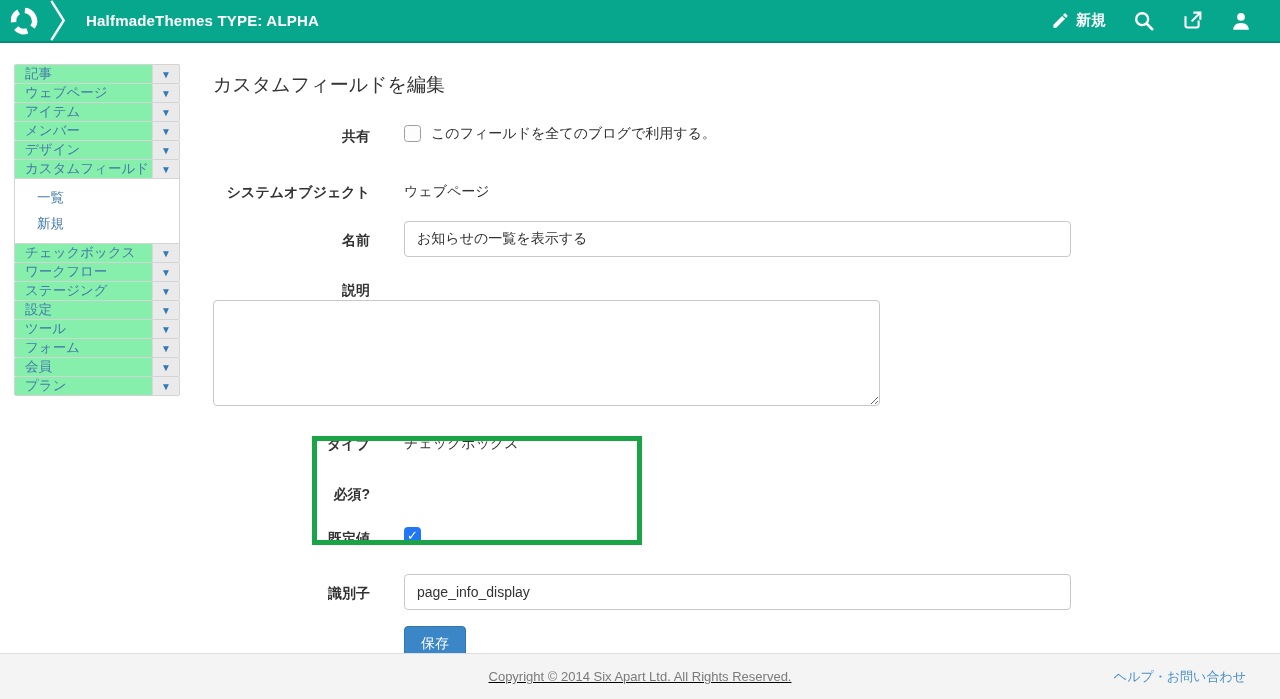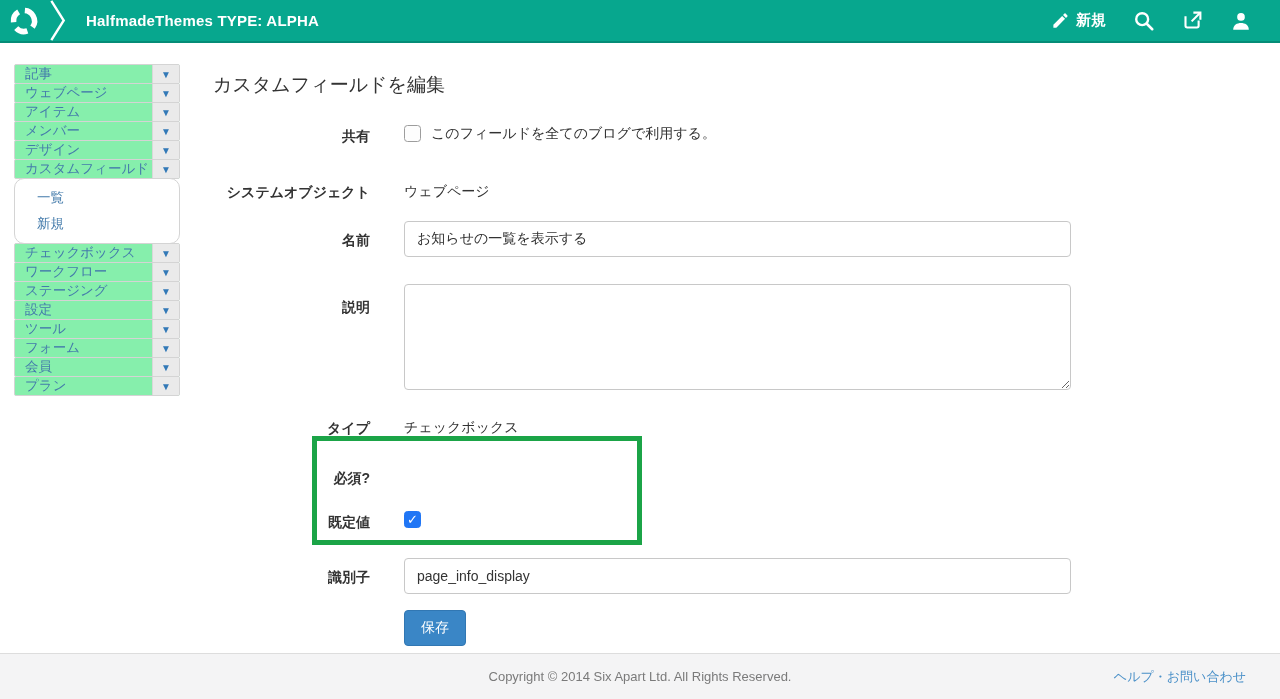--- a/index.html
+++ b/index.html
@@ -19,39 +19,39 @@
 
   
   .sidebar { position:absolute; left:14px; top:64px; width:166px; }
   .nav-row { display:flex; align-items:stretch; height:20px; margin-top:-1px;
     background:#86efac; border:1px solid #d4d4d4; border-radius:2px; }
   .nav-row:first-child { margin-top:0; }
   .nav-label { flex:1; display:flex; align-items:center; padding-left:10px;
     font-size:13.5px; color:#447bab; cursor:pointer; white-space:nowrap; overflow:hidden; }
   .nav-arrow { width:27px; display:flex; align-items:center; justify-content:center;
     background:#eaeaea; border-left:1px solid #d8d8d8; color:#3279b7; font-size:10px; cursor:pointer; }
-  .nav-sub { margin-top:-1px; background:#fff; border:1px solid #d4d4d4; border-radius:10px;
+  .nav-sub { margin-top:-1px; background:#fff; border:1px solid #d4d4d4; border-radius:0;
     padding:6px 0; }
   .nav-sub a { display:block; padding:4px 10px 4px 22px; font-size:13.5px;
     color:#447bab; text-decoration:none; cursor:pointer; }
 
   
   .main { position:absolute; left:213px; top:68px; width:900px; padding-top:4px; }
   .page-title { font-size:19px; font-weight:500; color:#333; line-height:26px; }
   .frow { display:flex; align-items:flex-start; }
   .flabel { width:157px; margin-right:34px; text-align:right; font-size:14px;
     font-weight:bold; color:#333; line-height:20px; padding-top:1px; }
   .fbody { display:flex; align-items:flex-start; gap:10px; }
   .static-val { font-size:14px; color:#333; line-height:20px; }
   .cb-text { font-size:14px; color:#333; }
 
   .row-share    { margin-top:27px; height:20px; }
   .row-system   { margin-top:36px; height:20px; }
   .row-name     { margin-top:20px; }
-  .row-desc     { margin-top:27px; }
+  .row-desc     { margin-top:10px;flex-direction:column; }
   .row-type     { margin-top:27px; height:20px; }
   .row-required { margin-top:30px; height:22px;flex-direction:column; }
   .row-default  { margin-top:22px; height:22px; }
   .row-basename { margin-top:25px; }
   .row-save     { margin-top:16px; }
   .row-name .flabel, .row-basename .flabel { padding-top:9px; }
   .row-desc .flabel { padding-top:13px; }
 
   .text-input { width:667px; height:36px; border:1px solid #c8c8c8; border-radius:4px;
     padding:0 12px; font-size:14px; color:#333; background:#fff;
@@ -69,21 +69,21 @@
   .save-btn { display:inline-block; background:#3a86c6; border:1px solid #3177b3;
     border-radius:4px; color:#fff; font-size:14px; padding:8px 16px; cursor:pointer;
     font-family:"Liberation Sans","DejaVu Sans",sans-serif; }
 
   .annotation { position:absolute; left:99px; top:368px; width:330px; height:109px;
     border:5px solid #1ba447; pointer-events:none; }
 
   
   .footer { position:absolute; left:0; bottom:0; width:1280px; height:46px;
     background:#f4f4f5; border-top:1px solid #ddd; display:flex; align-items:center;
-    justify-content:center; }
+    justify-content:center;text-decoration:underline; }
   .copyright { font-size:13px; color:#7a7a7a; }
   .help-link { position:absolute; right:34px; top:0; height:46px; display:flex;
     align-items:center; font-size:13px; color:#4a90c8; text-decoration:none; cursor:pointer; }
 </style>
 </head>
 <body>
 
 <div class="topbar">
   <div class="logo-box">
     <svg width="32" height="32" viewBox="0 0 32 32">

